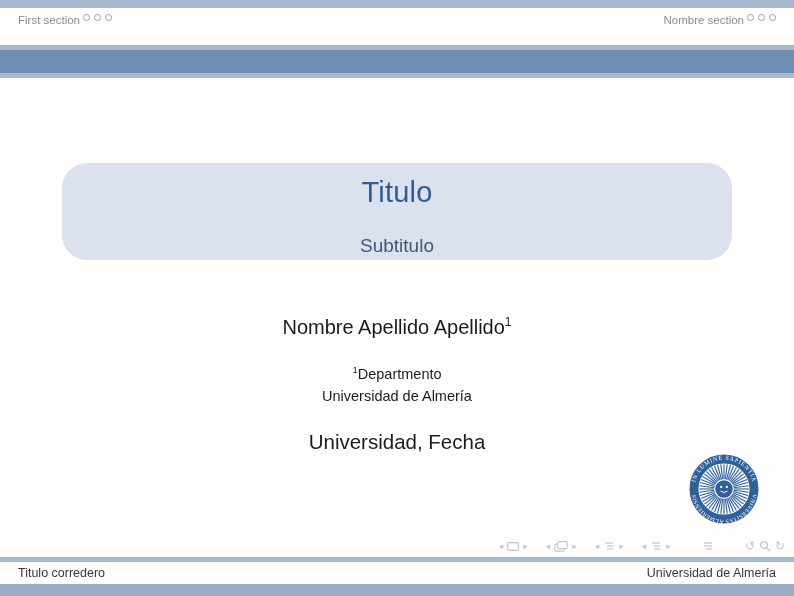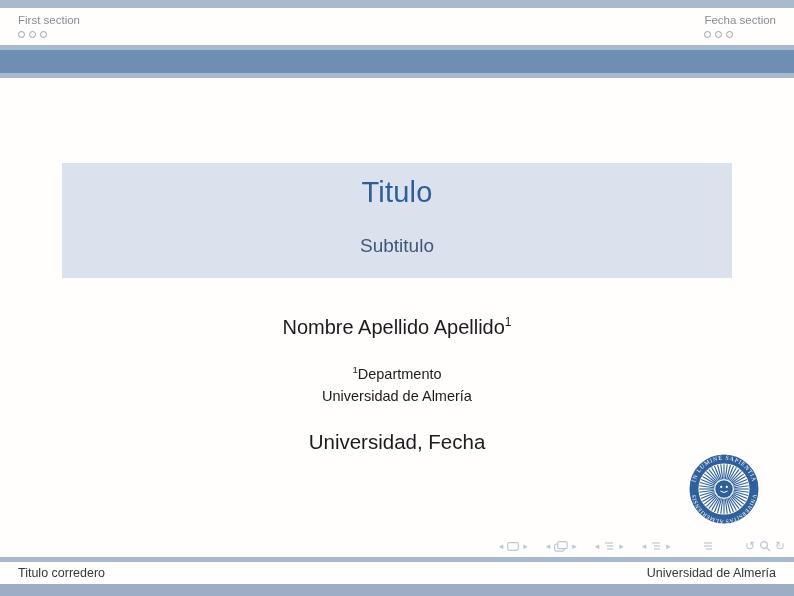--- a/index.html
+++ b/index.html
@@ -8,31 +8,31 @@
     --section_text:#878c94; --nav_icon:#bdc7d4; --logo_blue:#30609a;
   }
   html,body{margin:0;padding:0;}
   body{font-family:"Liberation Sans", sans-serif; background:#e9e9e9;}
   .slide{position:relative; width:794px; height:596px; background:#fffefc; overflow:hidden; margin:0 auto;}
 
   
   .bar-top-thin{position:absolute; left:0; top:0; width:100%; height:8px; background:var(--bar_light);}
   .header-band{position:absolute; left:0; top:8px; width:100%; height:37px; background:#fffefc;
     display:flex; justify-content:space-between; align-items:flex-start; padding:5px 18px 0 18px; box-sizing:border-box;}
-  .section-block{display:flex; flex-direction:column; gap:3px;}
+  .section-block{display:flex; flex-direction:row; gap:3px;}
   .section-label{font-size:11.5px; color:var(--section_text); line-height:14px;}
   .dots{display:flex; gap:4px; margin-top:1px;}
   .dot{width:7px; height:7px; border:1.3px solid #9aa1ab; border-radius:50%; box-sizing:border-box; background:transparent;}
   .sep-a{position:absolute; left:0; top:45px; width:100%; height:5px; background:var(--bar_light);}
   .bar-mid{position:absolute; left:0; top:50px; width:100%; height:23px; background:var(--bar_medium);}
   .sep-b{position:absolute; left:0; top:73px; width:100%; height:5px; background:var(--bar_light);}
 
   
-  .title-box{position:absolute; left:62px; top:163px; width:670px; height:115px; background:var(--title_box_bg);
-    display:flex; flex-direction:column; align-items:center; justify-content:flex-start; padding-top:12px; box-sizing:border-box;}
+  .title-box{position:absolute; left:62px; top:163px; width:670px; height:97px; background:var(--title_box_bg);
+    display:flex; flex-direction:column; align-items:center; justify-content:flex-start; padding-top:12px; box-sizing:border-box;border-radius:25px;}
   .title-text{font-size:29px; color:var(--title_text); font-weight:normal; line-height:34px; letter-spacing:0.2px;}
   .subtitle-text{font-size:19px; color:var(--subtitle_text); margin-top:25px; line-height:23px;}
 
   
   .author-line{position:absolute; left:0; top:300px; width:100%; text-align:center; font-size:20px; color:#1c1c1e;margin-top:15px;}
   .author-line sup{font-size:12px;}
   .institute-block{position:absolute; left:0; top:359px; width:100%; text-align:center; font-size:14.5px; color:#1c1c1e; line-height:22px;}
   .institute-block sup{font-size:9.5px;}
   .date-line{position:absolute; left:0; top:430px; width:100%; text-align:center; font-size:20.5px; color:#1c1c1e;}
 
@@ -64,21 +64,21 @@
   <div class="header-band">
     <div class="section-block">
       <span class="section-label">First section</span>
       <span class="dots">
         <span class="dot"></span>
         <span class="dot"></span>
         <span class="dot"></span>
       </span>
     </div>
     <div class="section-block">
-      <span class="section-label">Fecha section</span>
+      <span class="section-label">Nombre section</span>
       <span class="dots">
         <span class="dot"></span>
         <span class="dot"></span>
         <span class="dot"></span>
       </span>
     </div>
   </div>
 
   <div class="sep-a"></div>
   <div class="bar-mid"></div>

